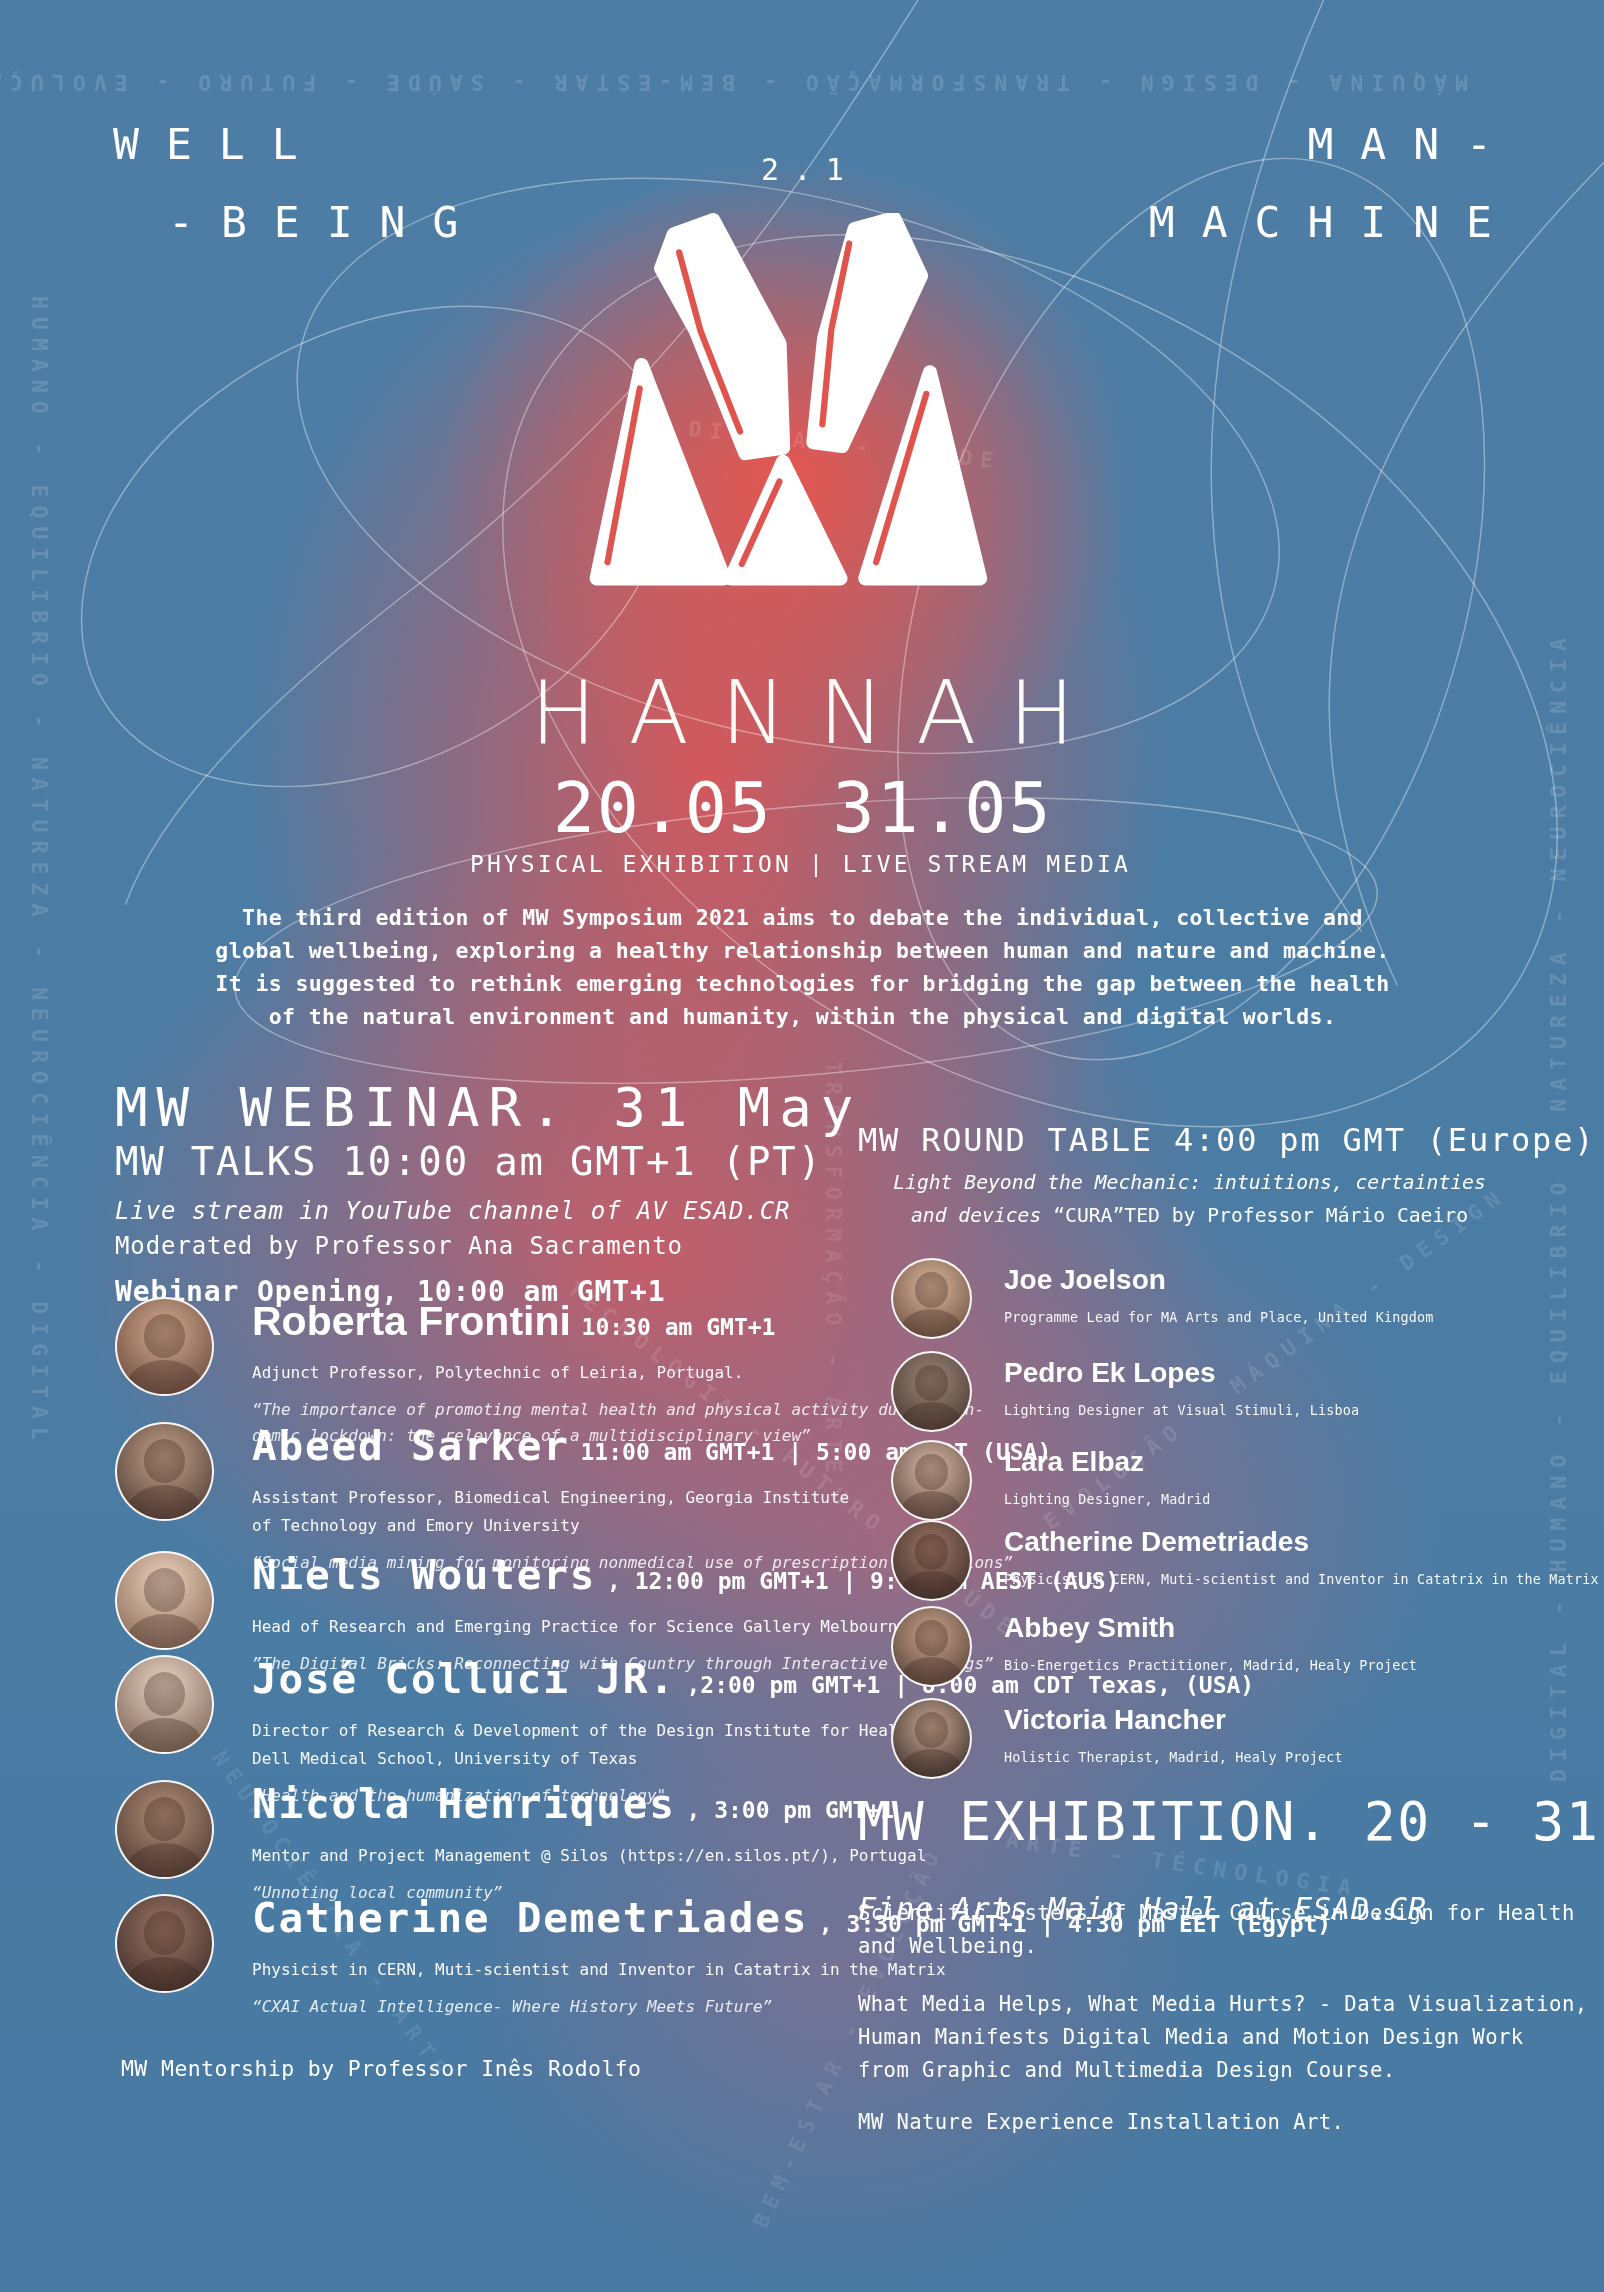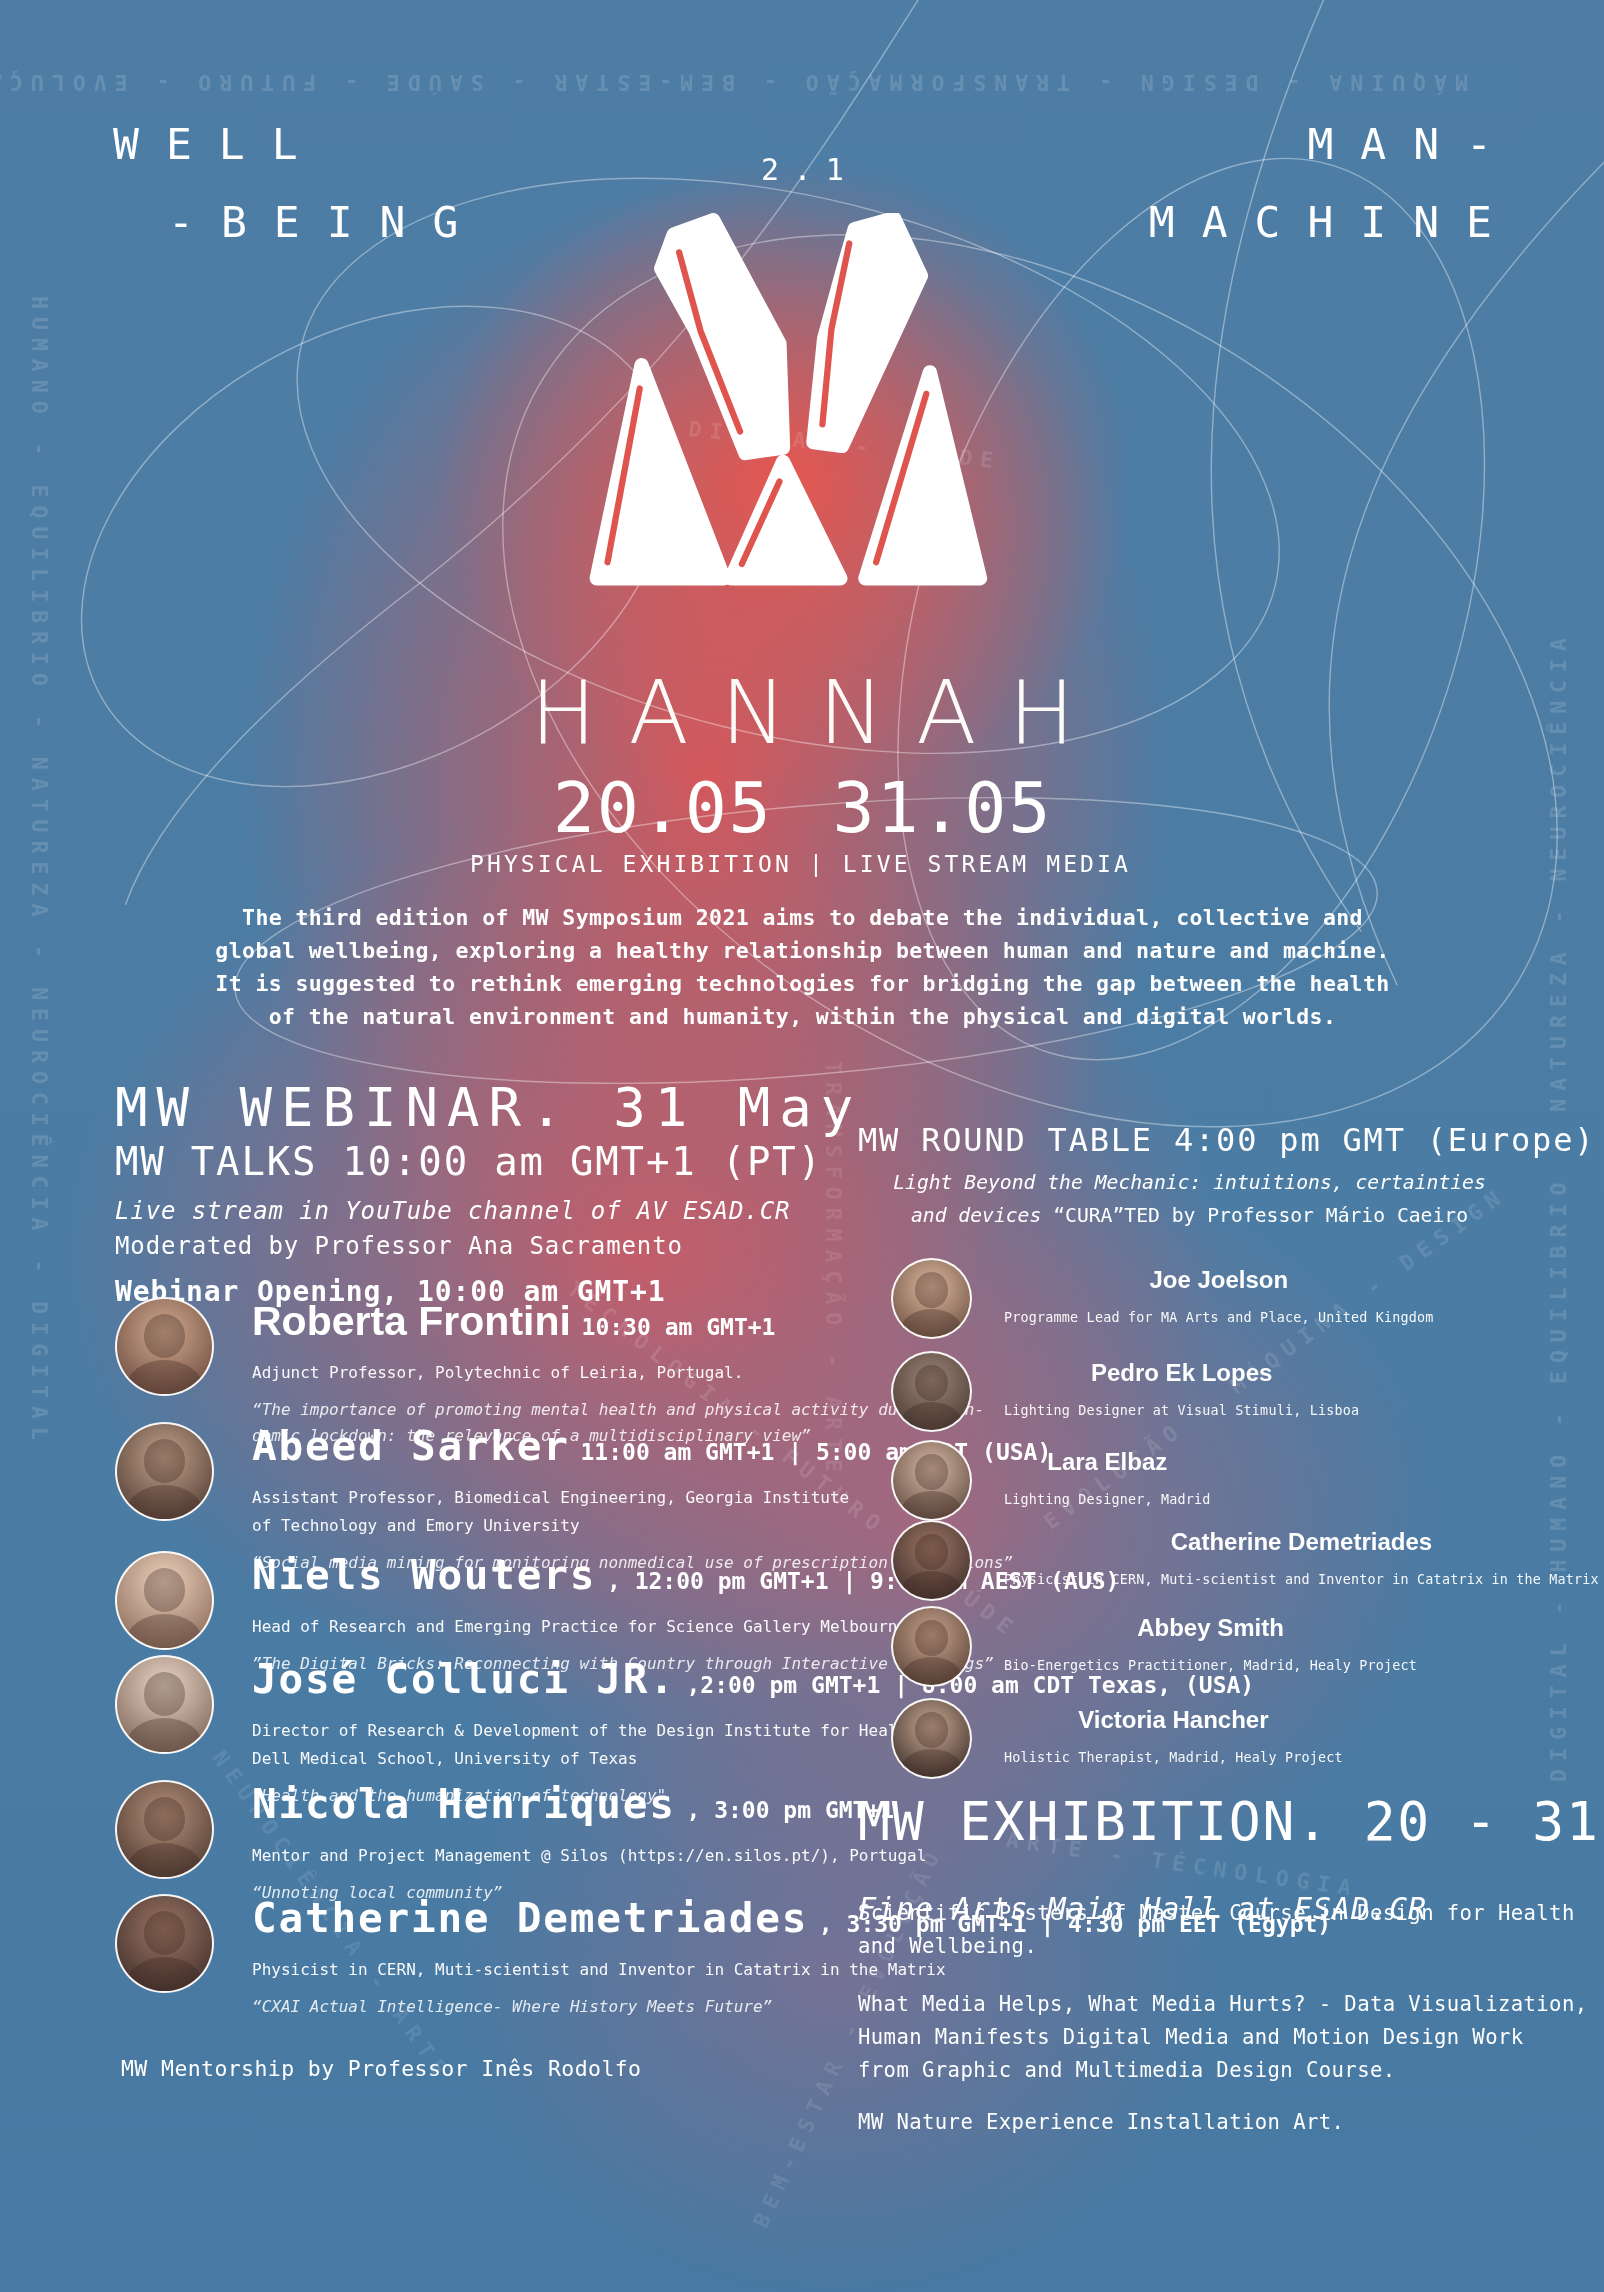--- a/index.html
+++ b/index.html
@@ -93,21 +93,21 @@
   .av11{background:radial-gradient(circle at 50% 35%,#caa38c,#574237 90%);}
   .av12{background:radial-gradient(circle at 50% 35%,#caa992,#3a2e2a 90%);}
 
   
   .rt-title{left:858px;top:1121px;font-size:32px;letter-spacing:1.8px;white-space:nowrap;}
   .rt-sub{left:858px;top:1166px;font-size:19.7px;line-height:33px;white-space:pre-line;width:663px;text-align:center;}
   .rt-sub .it{font-style:italic;}
   .rt{position:absolute;left:891px;display:flex;}
   .r0{top:1258px;} .r1{top:1351px;} .r2{top:1440px;} .r3{top:1520px;} .r4{top:1606px;} .r5{top:1698px;}
   .rt-txt{margin-left:32px;padding-top:1.8px;}
-  .rt-name{font-family:"Liberation Sans","DejaVu Sans",sans-serif;font-weight:700;font-size:24px;line-height:39px;white-space:nowrap;text-align:center;}
+  .rt-name{font-family:"Liberation Sans","DejaVu Sans",sans-serif;font-weight:700;font-size:28px;line-height:39px;white-space:nowrap;}
   .rt-role{font-size:13.4px;margin-top:11.6px;white-space:nowrap;letter-spacing:0.2px;opacity:.95;}
 
   
   .ex-title{left:858px;top:1791px;font-size:53px;letter-spacing:1.8px;white-space:nowrap;}
   .ex-venue{left:858px;top:1847px;font-size:30px;font-style:italic;letter-spacing:0.9px;white-space:nowrap;margin-top:44px;}
   .ex-p{left:858px;font-size:20.6px;line-height:33px;white-space:pre-line;letter-spacing:0.4px;}
   .ex-p1{top:1897px;} .ex-p2{top:1988px;} .ex-p3{top:2106px;}
 </style>
 </head>
 <body>

